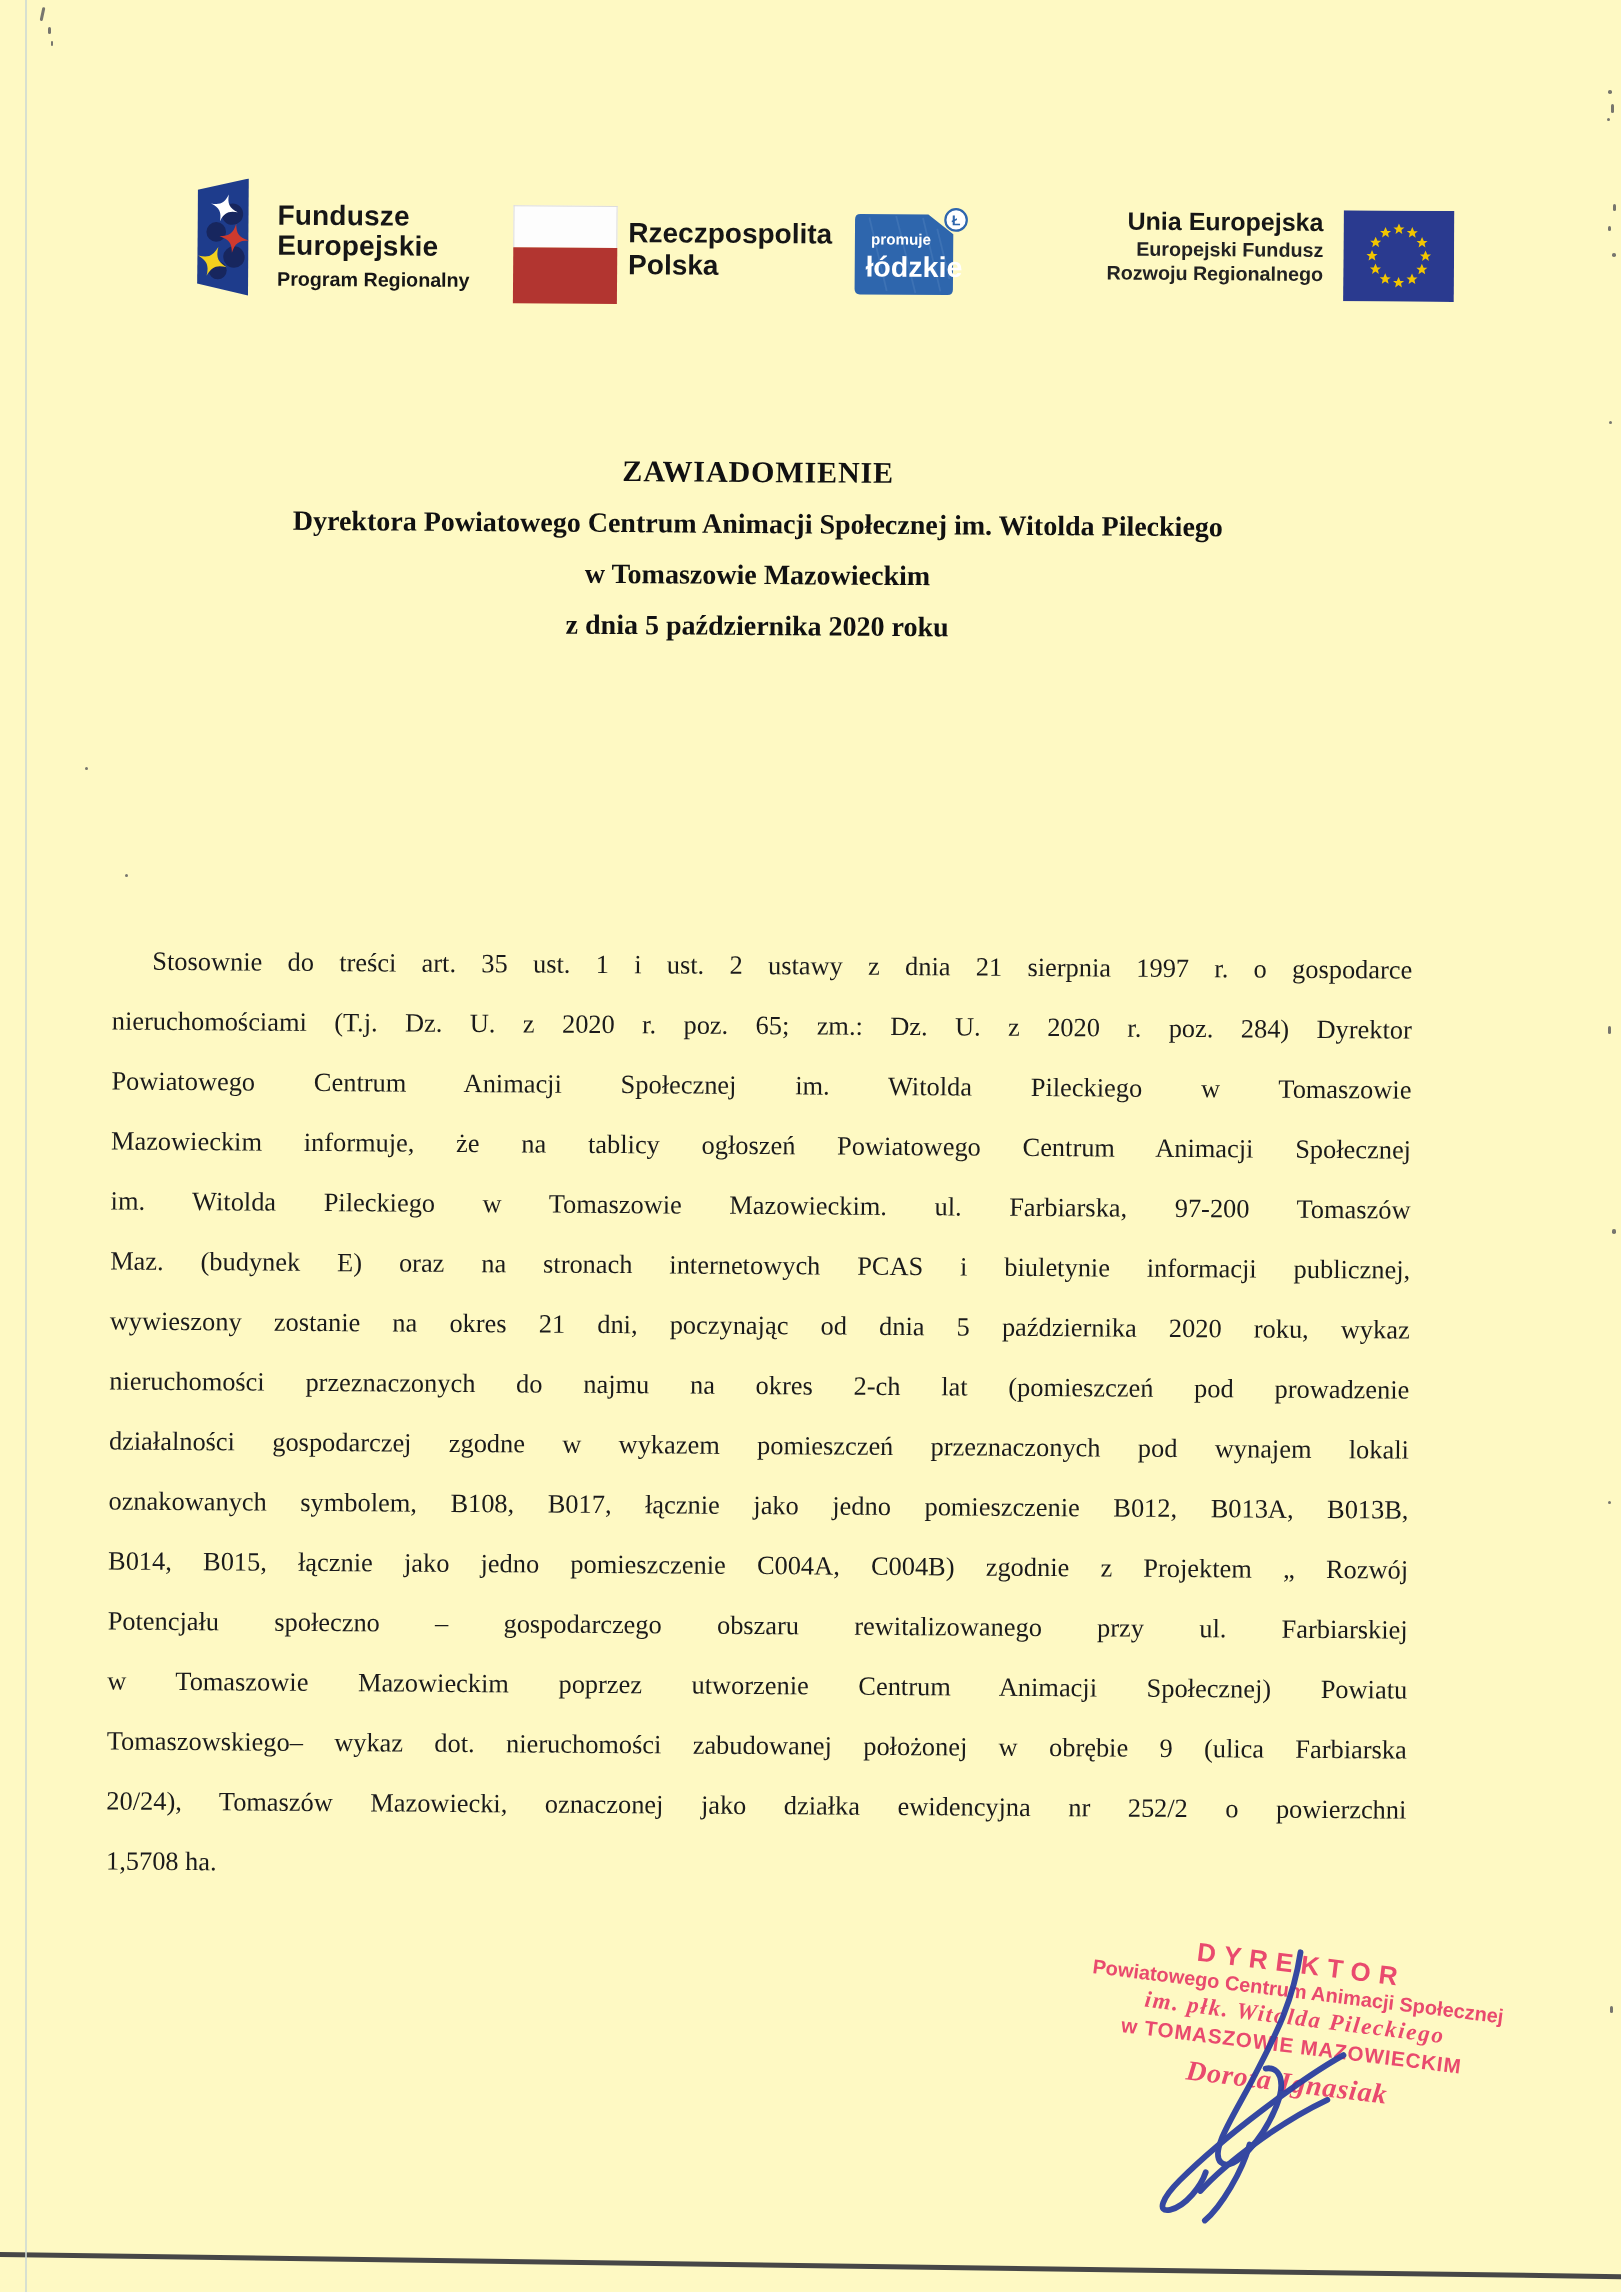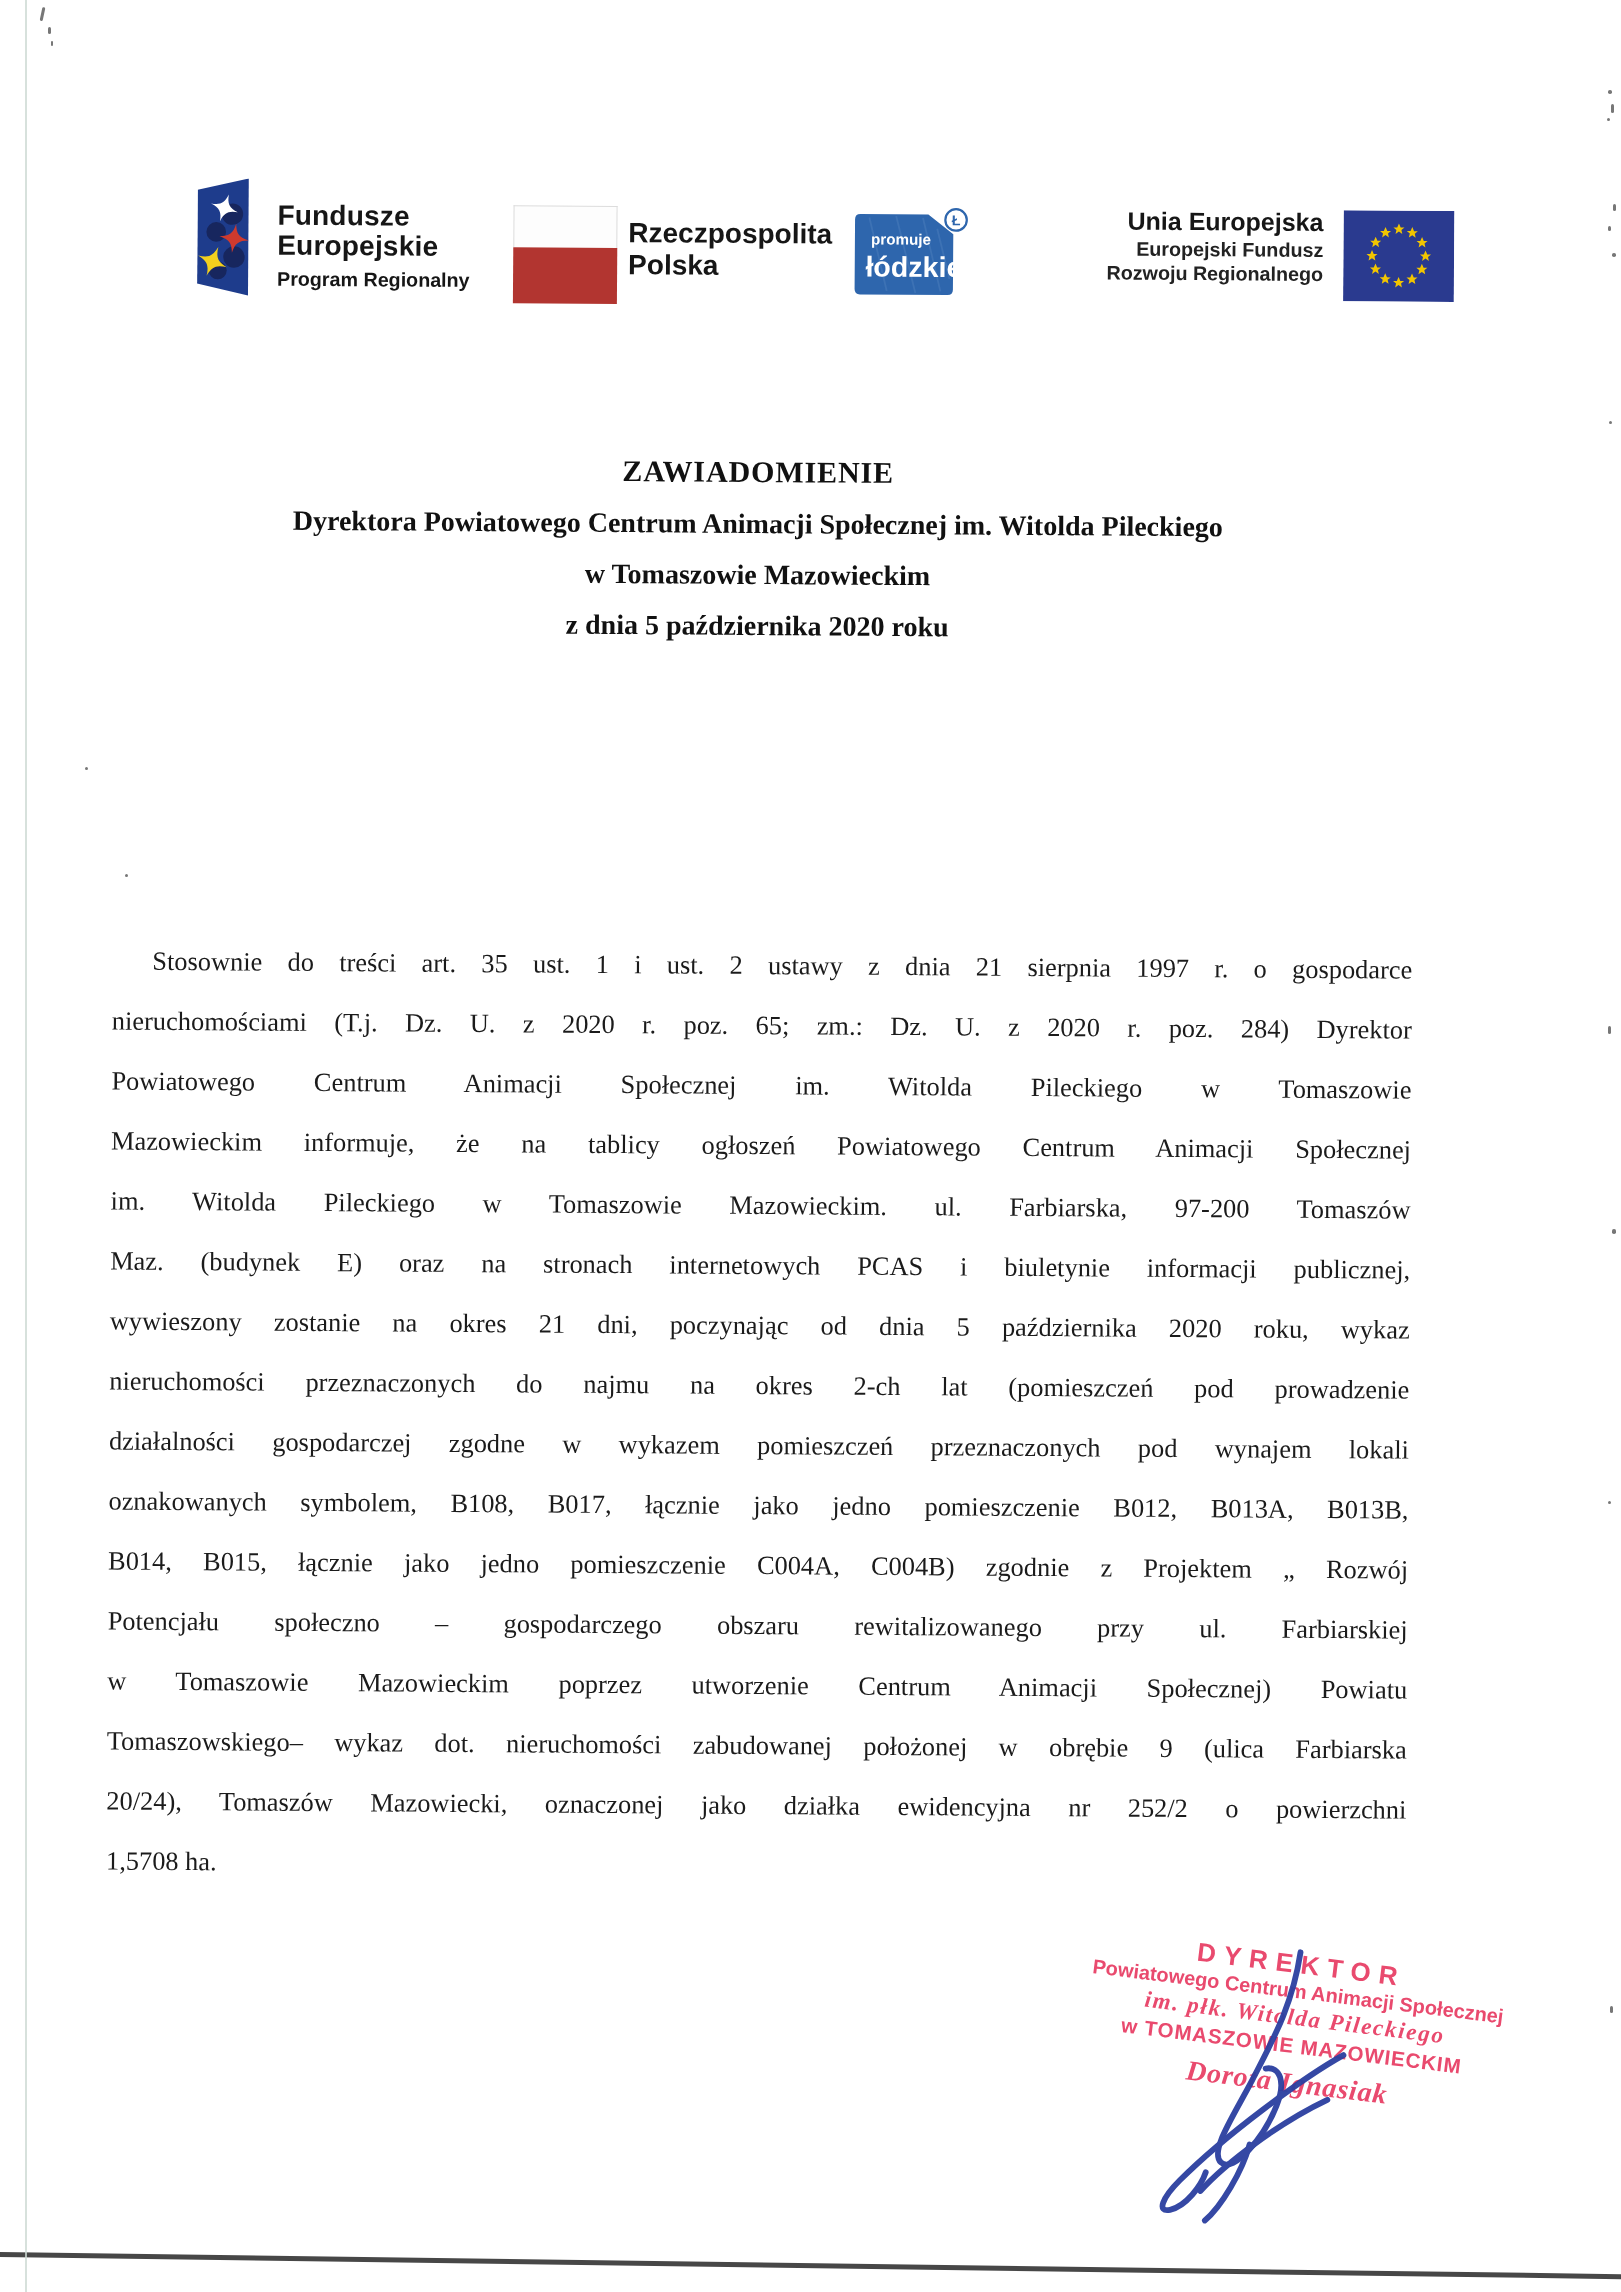--- a/index.html
+++ b/index.html
@@ -1,16 +1,16 @@
 <!DOCTYPE html>
 <html lang="pl" style="--fe_navy: #1e3c8c; --fe_red: #cf3a2e; --fe_yellow: #f3d01e; --flag_red: #b23530; --lodzkie_blue: #2e66ad; --eu_navy: #2a3a8f; --star_gold: #f2c500; --stamp_red: #e94a6e; --ink_blue: #2b3fa0;font-size:14.3px"><head>
 <meta charset="utf-8">
 <style>
   html,body{margin:0;padding:0;background:#e8e8e8;}
-  .page{position:relative;width:1621px;height:2293px;background:#ffffff;overflow:hidden;
+  .page{position:relative;width:1621px;height:2293px;background:#fef9c3;overflow:hidden;
         font-family:"Liberation Serif",serif;color:#1c1c1c;}
   .abs{position:absolute;}
   .skew-wrap{position:absolute;left:0;top:0;width:1621px;height:2293px;
              transform:rotate(0.4deg);transform-origin:36px 0;}
 
   
   .logo-text{font-family:"Liberation Sans",sans-serif;color:#161616;}
   .fe-text{left:279px;top:199px;}
   .fe-title{font-size:28px;font-weight:bold;line-height:30px;letter-spacing:0.2px;}
   .fe-sub{font-size:19.7px;font-weight:bold;margin-top:7.2px;}

